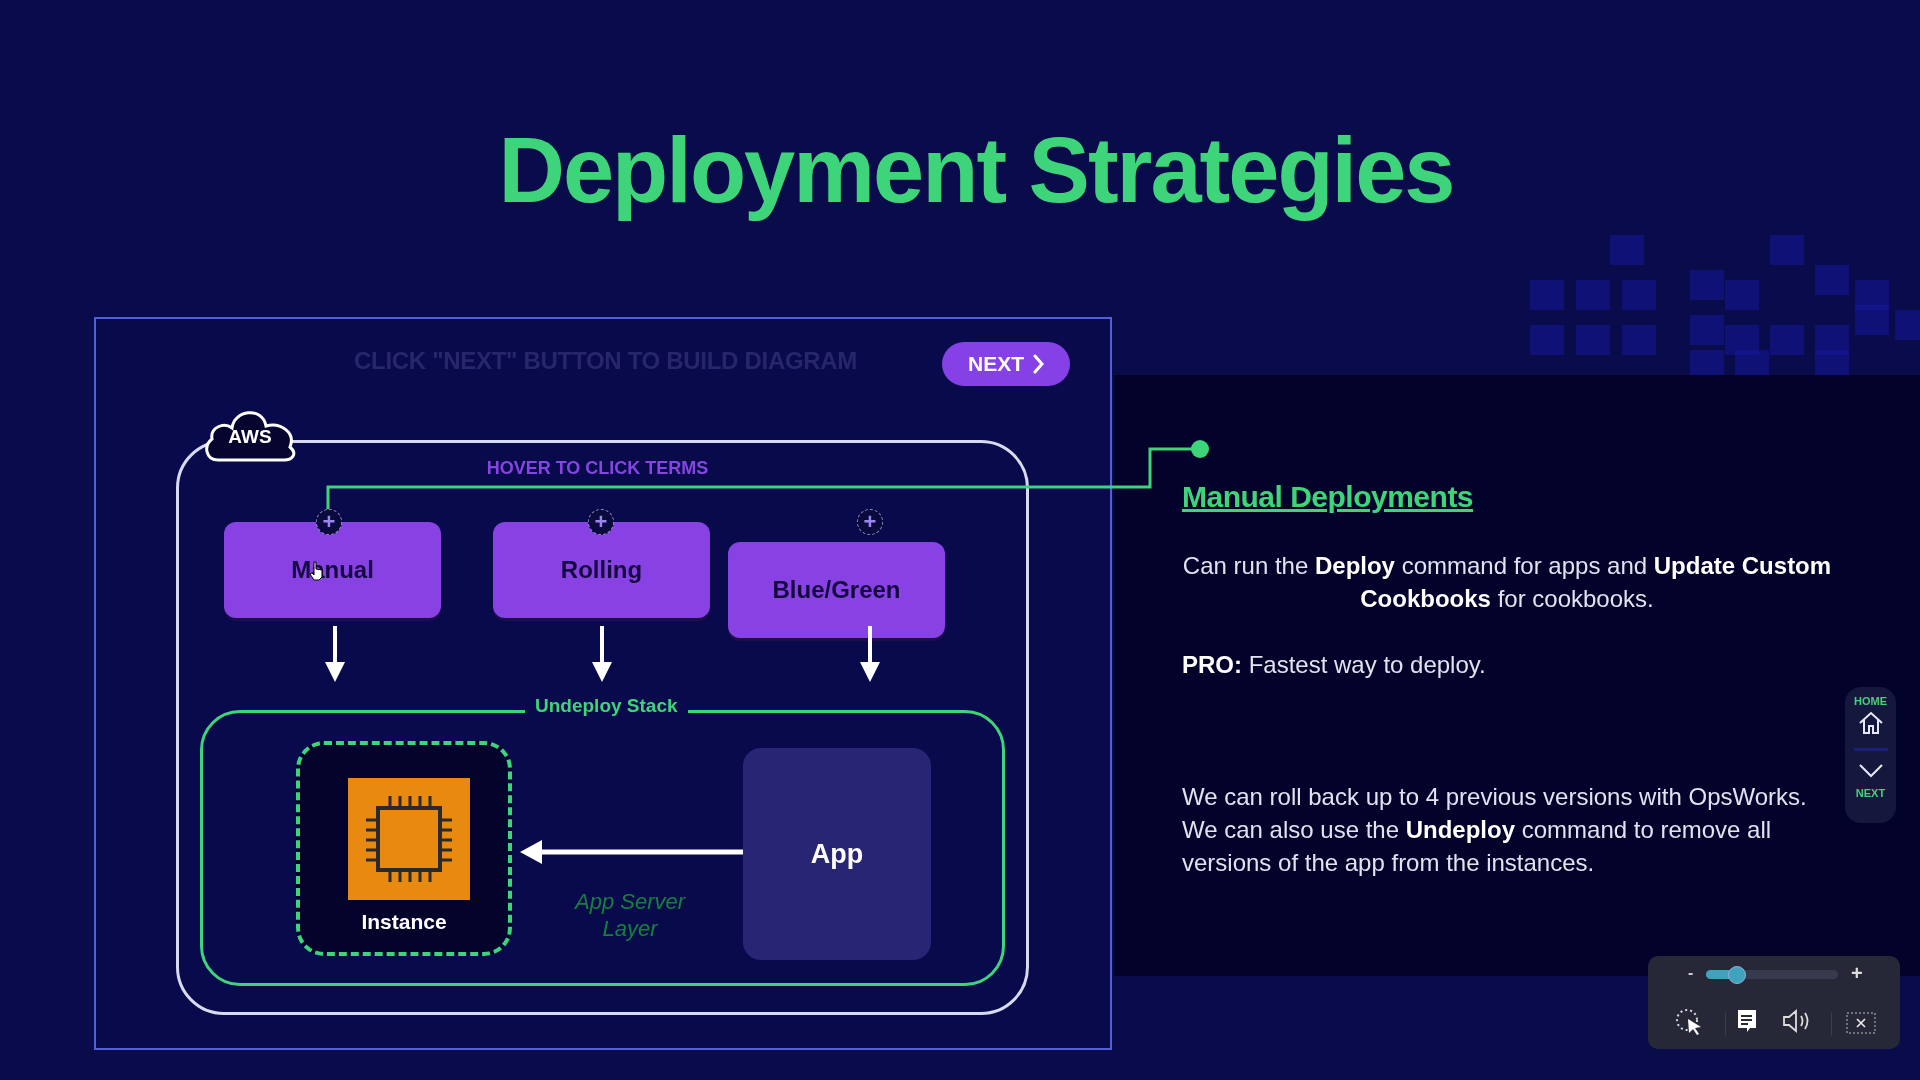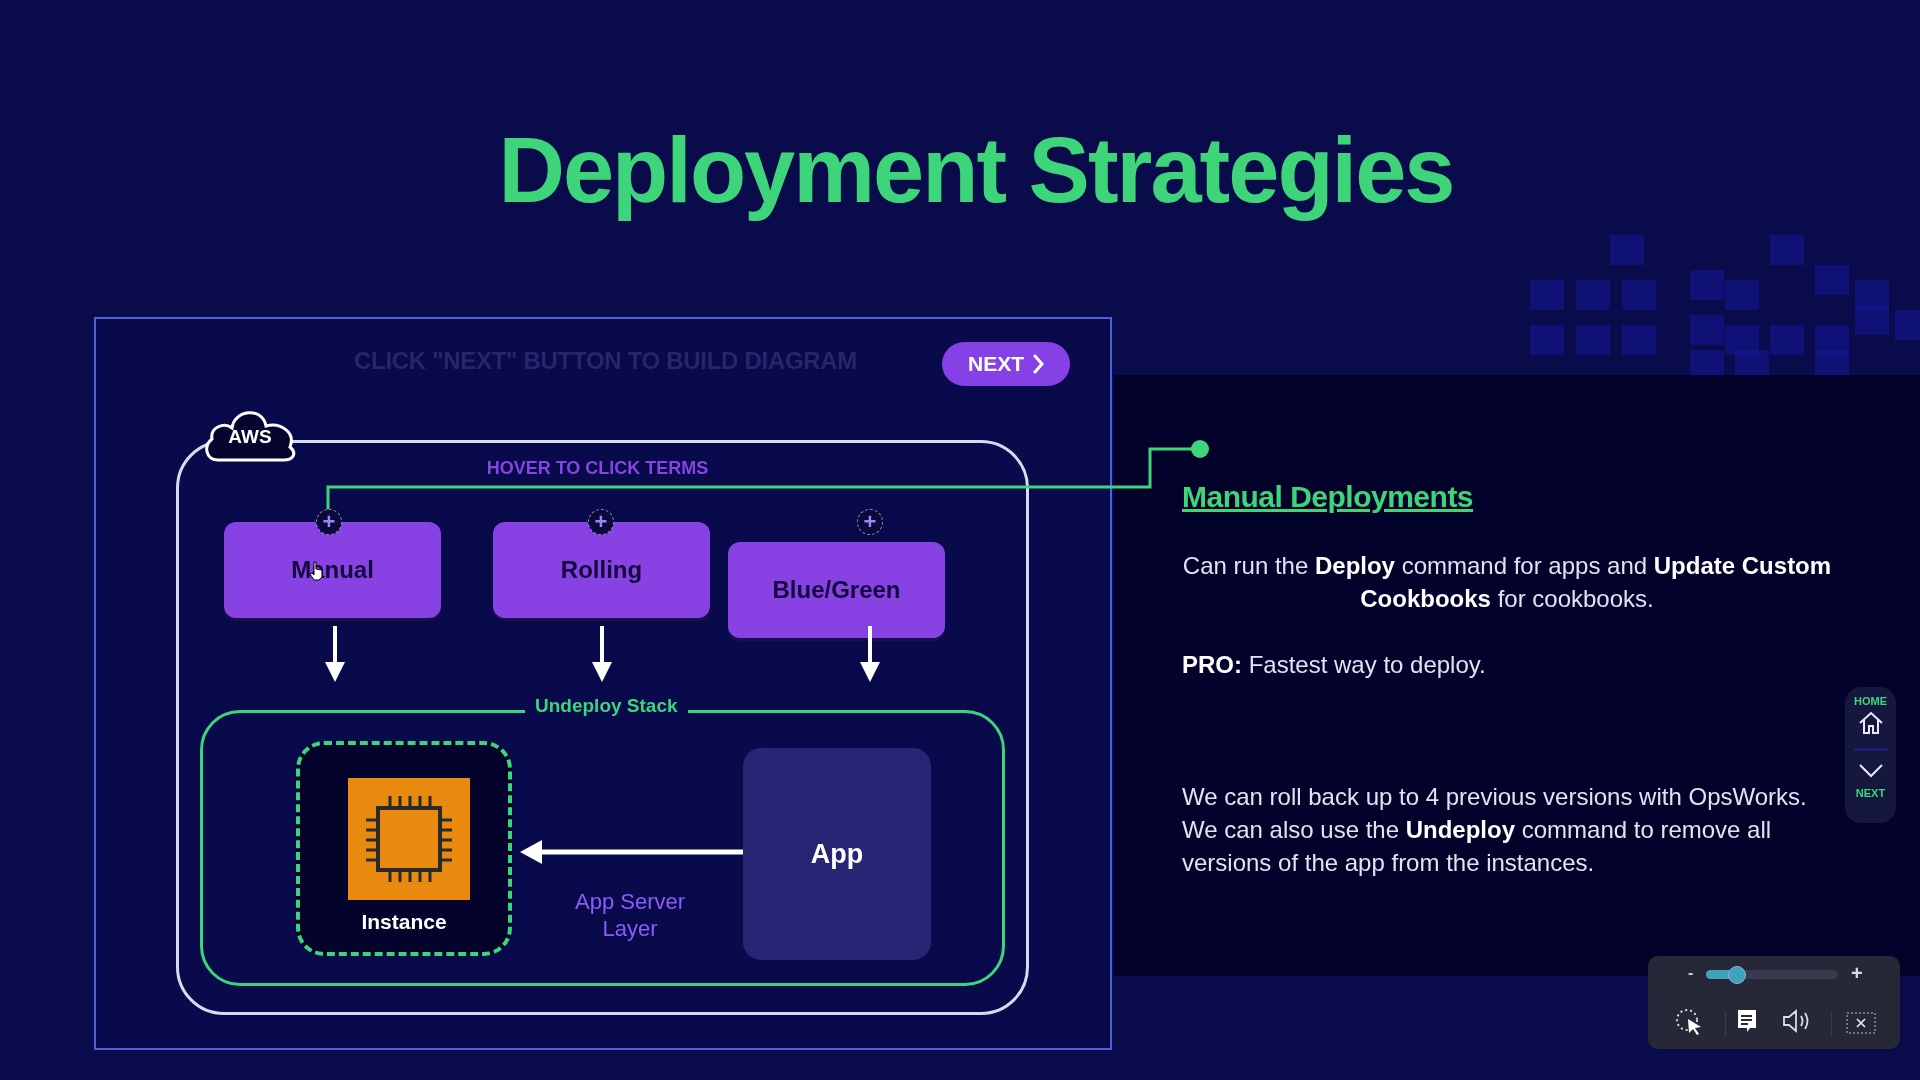--- a/index.html
+++ b/index.html
@@ -17,21 +17,21 @@
   #aws-label { left:200px; top:426px; width:100px; text-align:center; font-weight:700; font-size:19px; color:#fff; }
   #hover-hint { left:400px; top:458px; width:395px; text-align:center; color:#8445e0; font-weight:700; font-size:18px; }
   .strat { top:522px; width:217px; height:96px; background:#8842e4; border-radius:12px; display:flex; align-items:center; justify-content:center; font-weight:700; font-size:24px; color:#150a40; cursor:pointer; box-shadow:0 3px 0 #1b0f4a; }
   .plus { width:26px; height:26px; border-radius:50%; background:#0a0b3c; border:1px dashed #8a8cc0; color:#9b86f0; font-weight:700; font-size:22px; display:flex; align-items:center; justify-content:center; line-height:1; box-sizing:border-box; }
   #ops-box { left:200px; top:710px; width:805px; height:276px; border:3px solid #3ed47a; border-radius:40px; box-sizing:border-box; }
   #ops-label { left:525px; top:695px; padding:0 10px; background:#080a4b; color:#3ed47a; font-weight:700; font-size:19px; }
   #instance-box { left:296px; top:741px; width:216px; height:215px; border:4px dashed #3ed47a; border-radius:28px; box-sizing:border-box; background:#04032c; }
   #chip { left:348px; top:778px; width:122px; height:122px; background:#e98a10; }
   #instance-label { left:296px; top:910px; width:216px; text-align:center; color:#fff; font-weight:700; font-size:21px; }
   #app-box { left:743px; top:748px; width:188px; height:212px; background:#272574; border-radius:18px; display:flex; align-items:center; justify-content:center; color:#fff; font-weight:700; font-size:27px; }
-  #layer-label { left:560px; top:888px; width:140px; text-align:center; color:#8b5cf6; font-size:22px; line-height:27px; }
+  #layer-label { left:560px; top:888px; width:140px; text-align:center; color:#15803d; font-size:22px; line-height:27px;font-style:italic; }
   #info-title { left:1182px; top:480px; color:#3ed47a; font-weight:700; font-size:30px; letter-spacing:-0.5px;text-decoration:underline; }
   .info-p { left:1182px; width:650px; font-size:24px; line-height:33px; color:#e2e3f0; }
   .info-p b { color:#fff; }
   #nav { left:1845px; top:687px; width:51px; height:136px; background:#16173c; border-radius:16px; }
   .nav-lbl { width:51px; text-align:center; color:#3ed47a; font-weight:700; font-size:11px; }
   #controls { left:1648px; top:956px; width:252px; height:93px; background:#262838; border-radius:10px; }
   .ctrl-ico { position:absolute; cursor:pointer; }
 </style>
 </head>
 <body>

